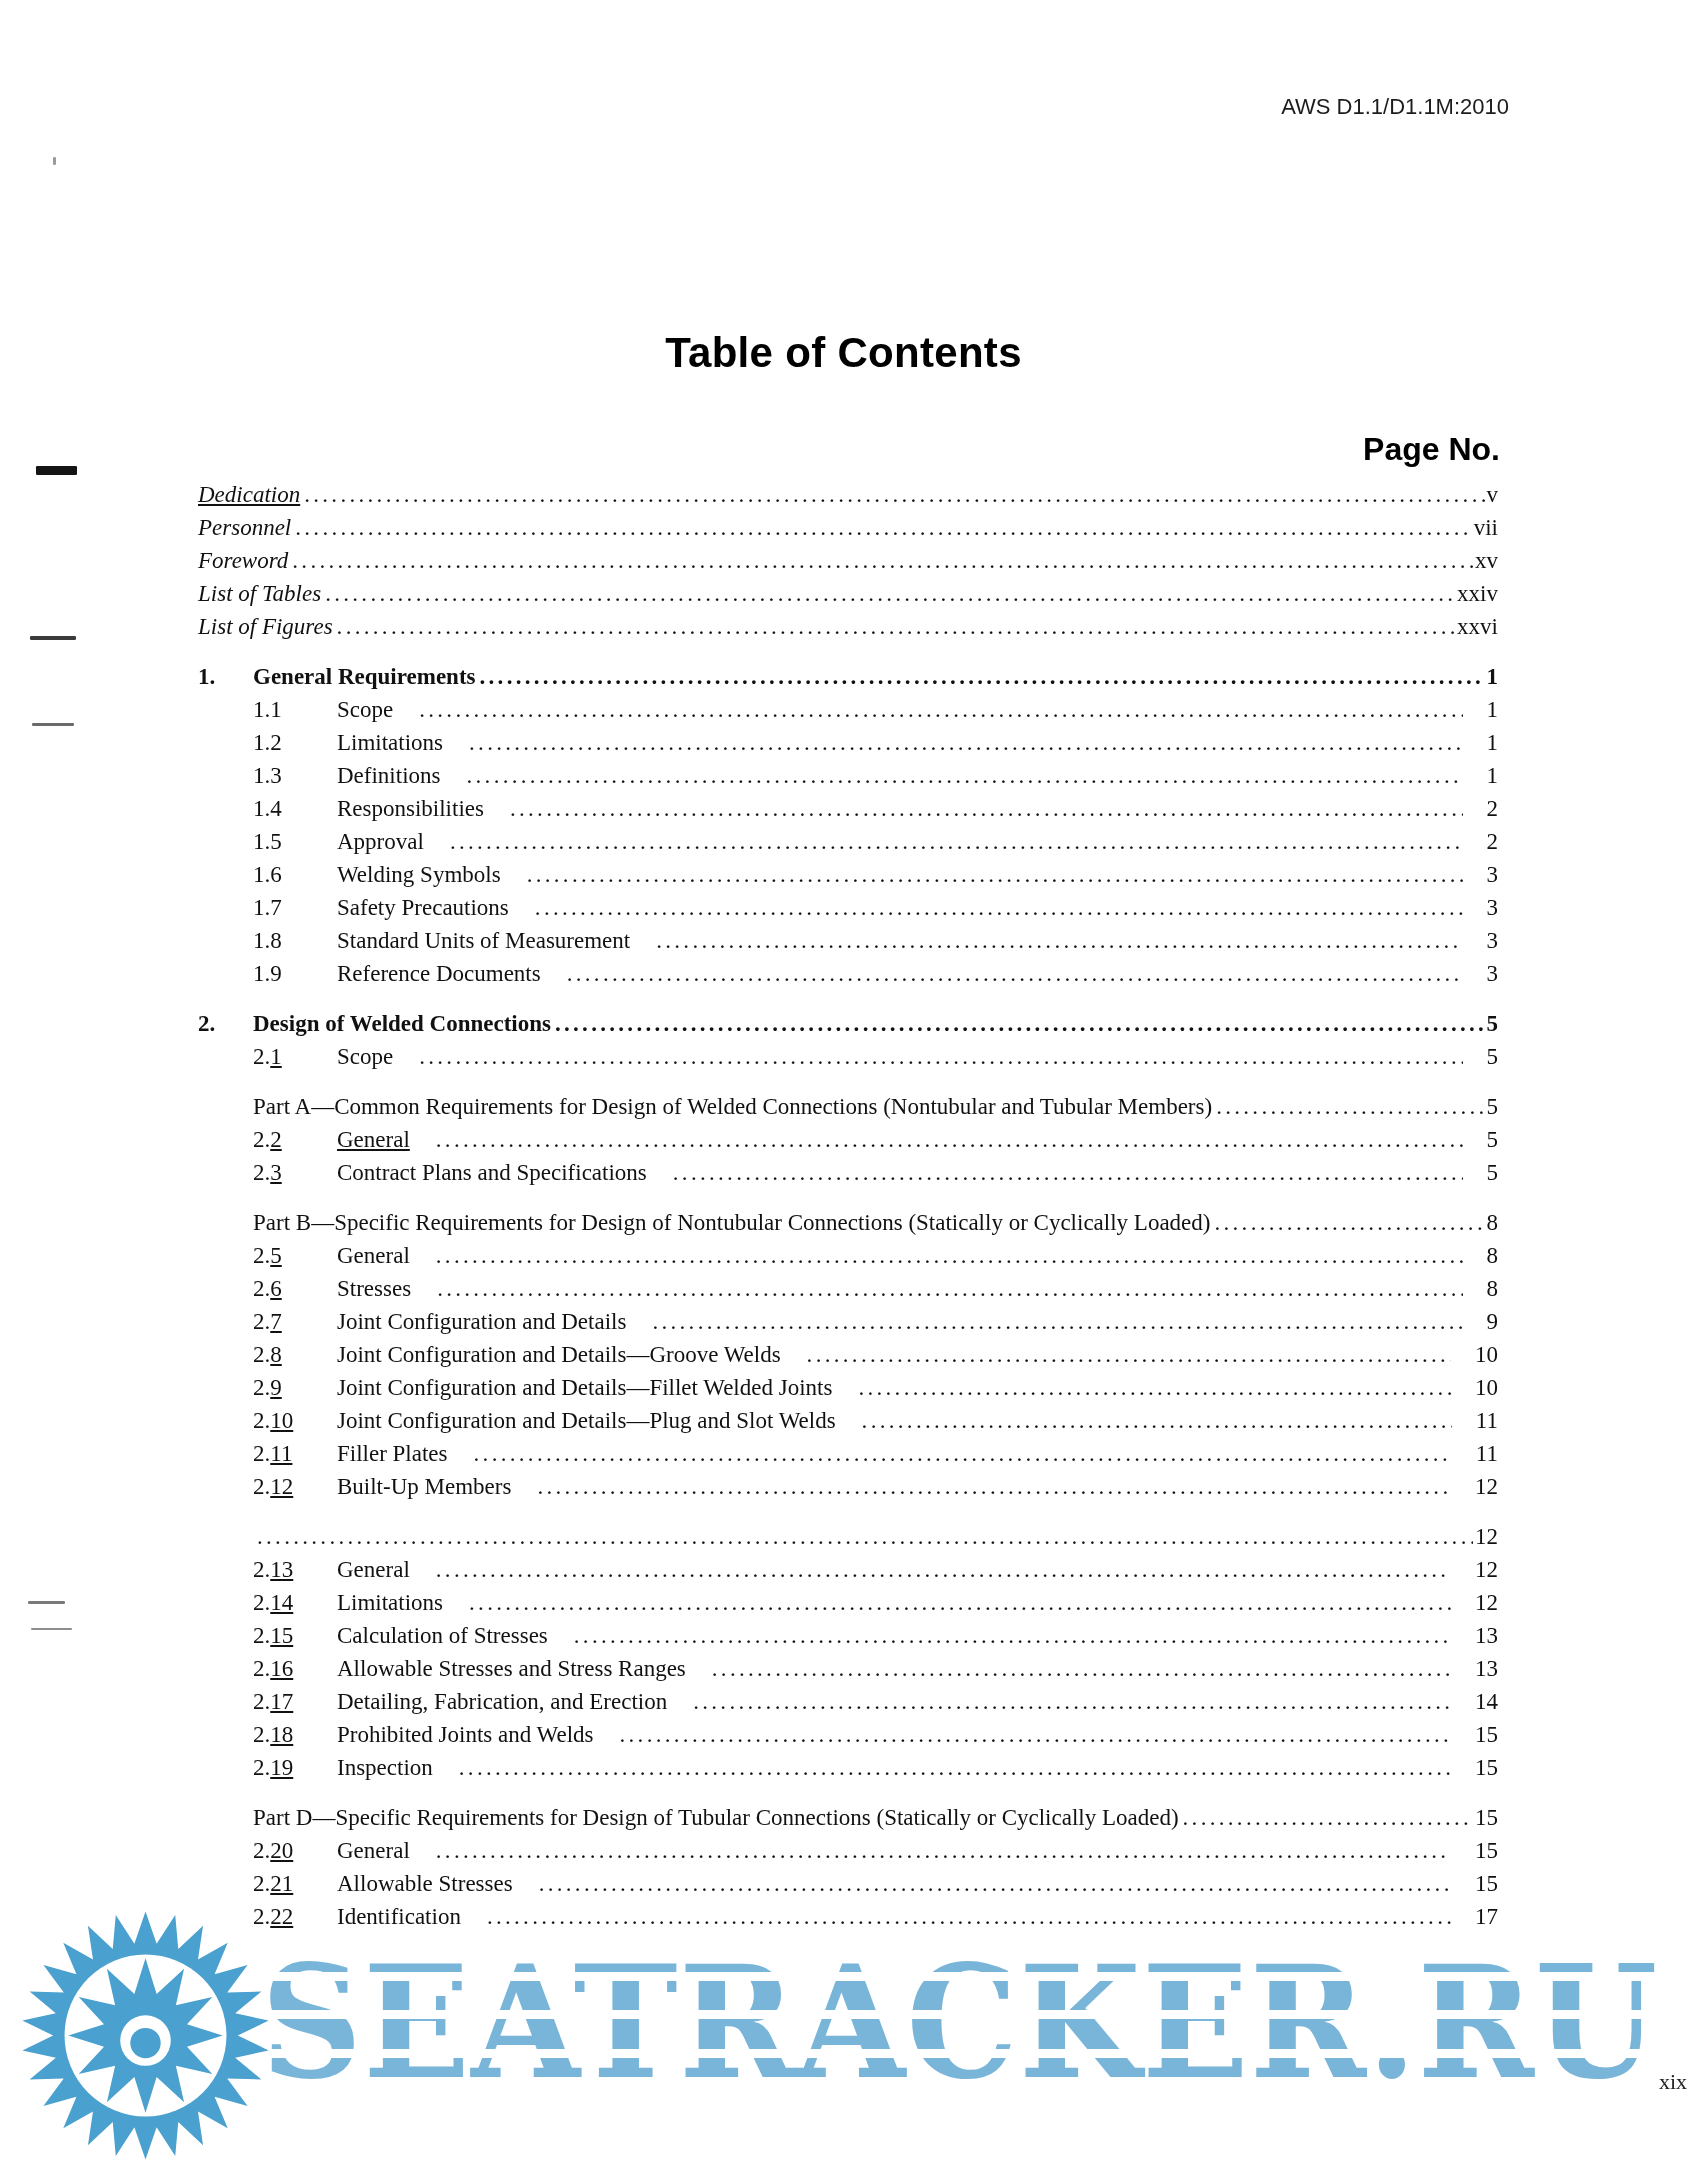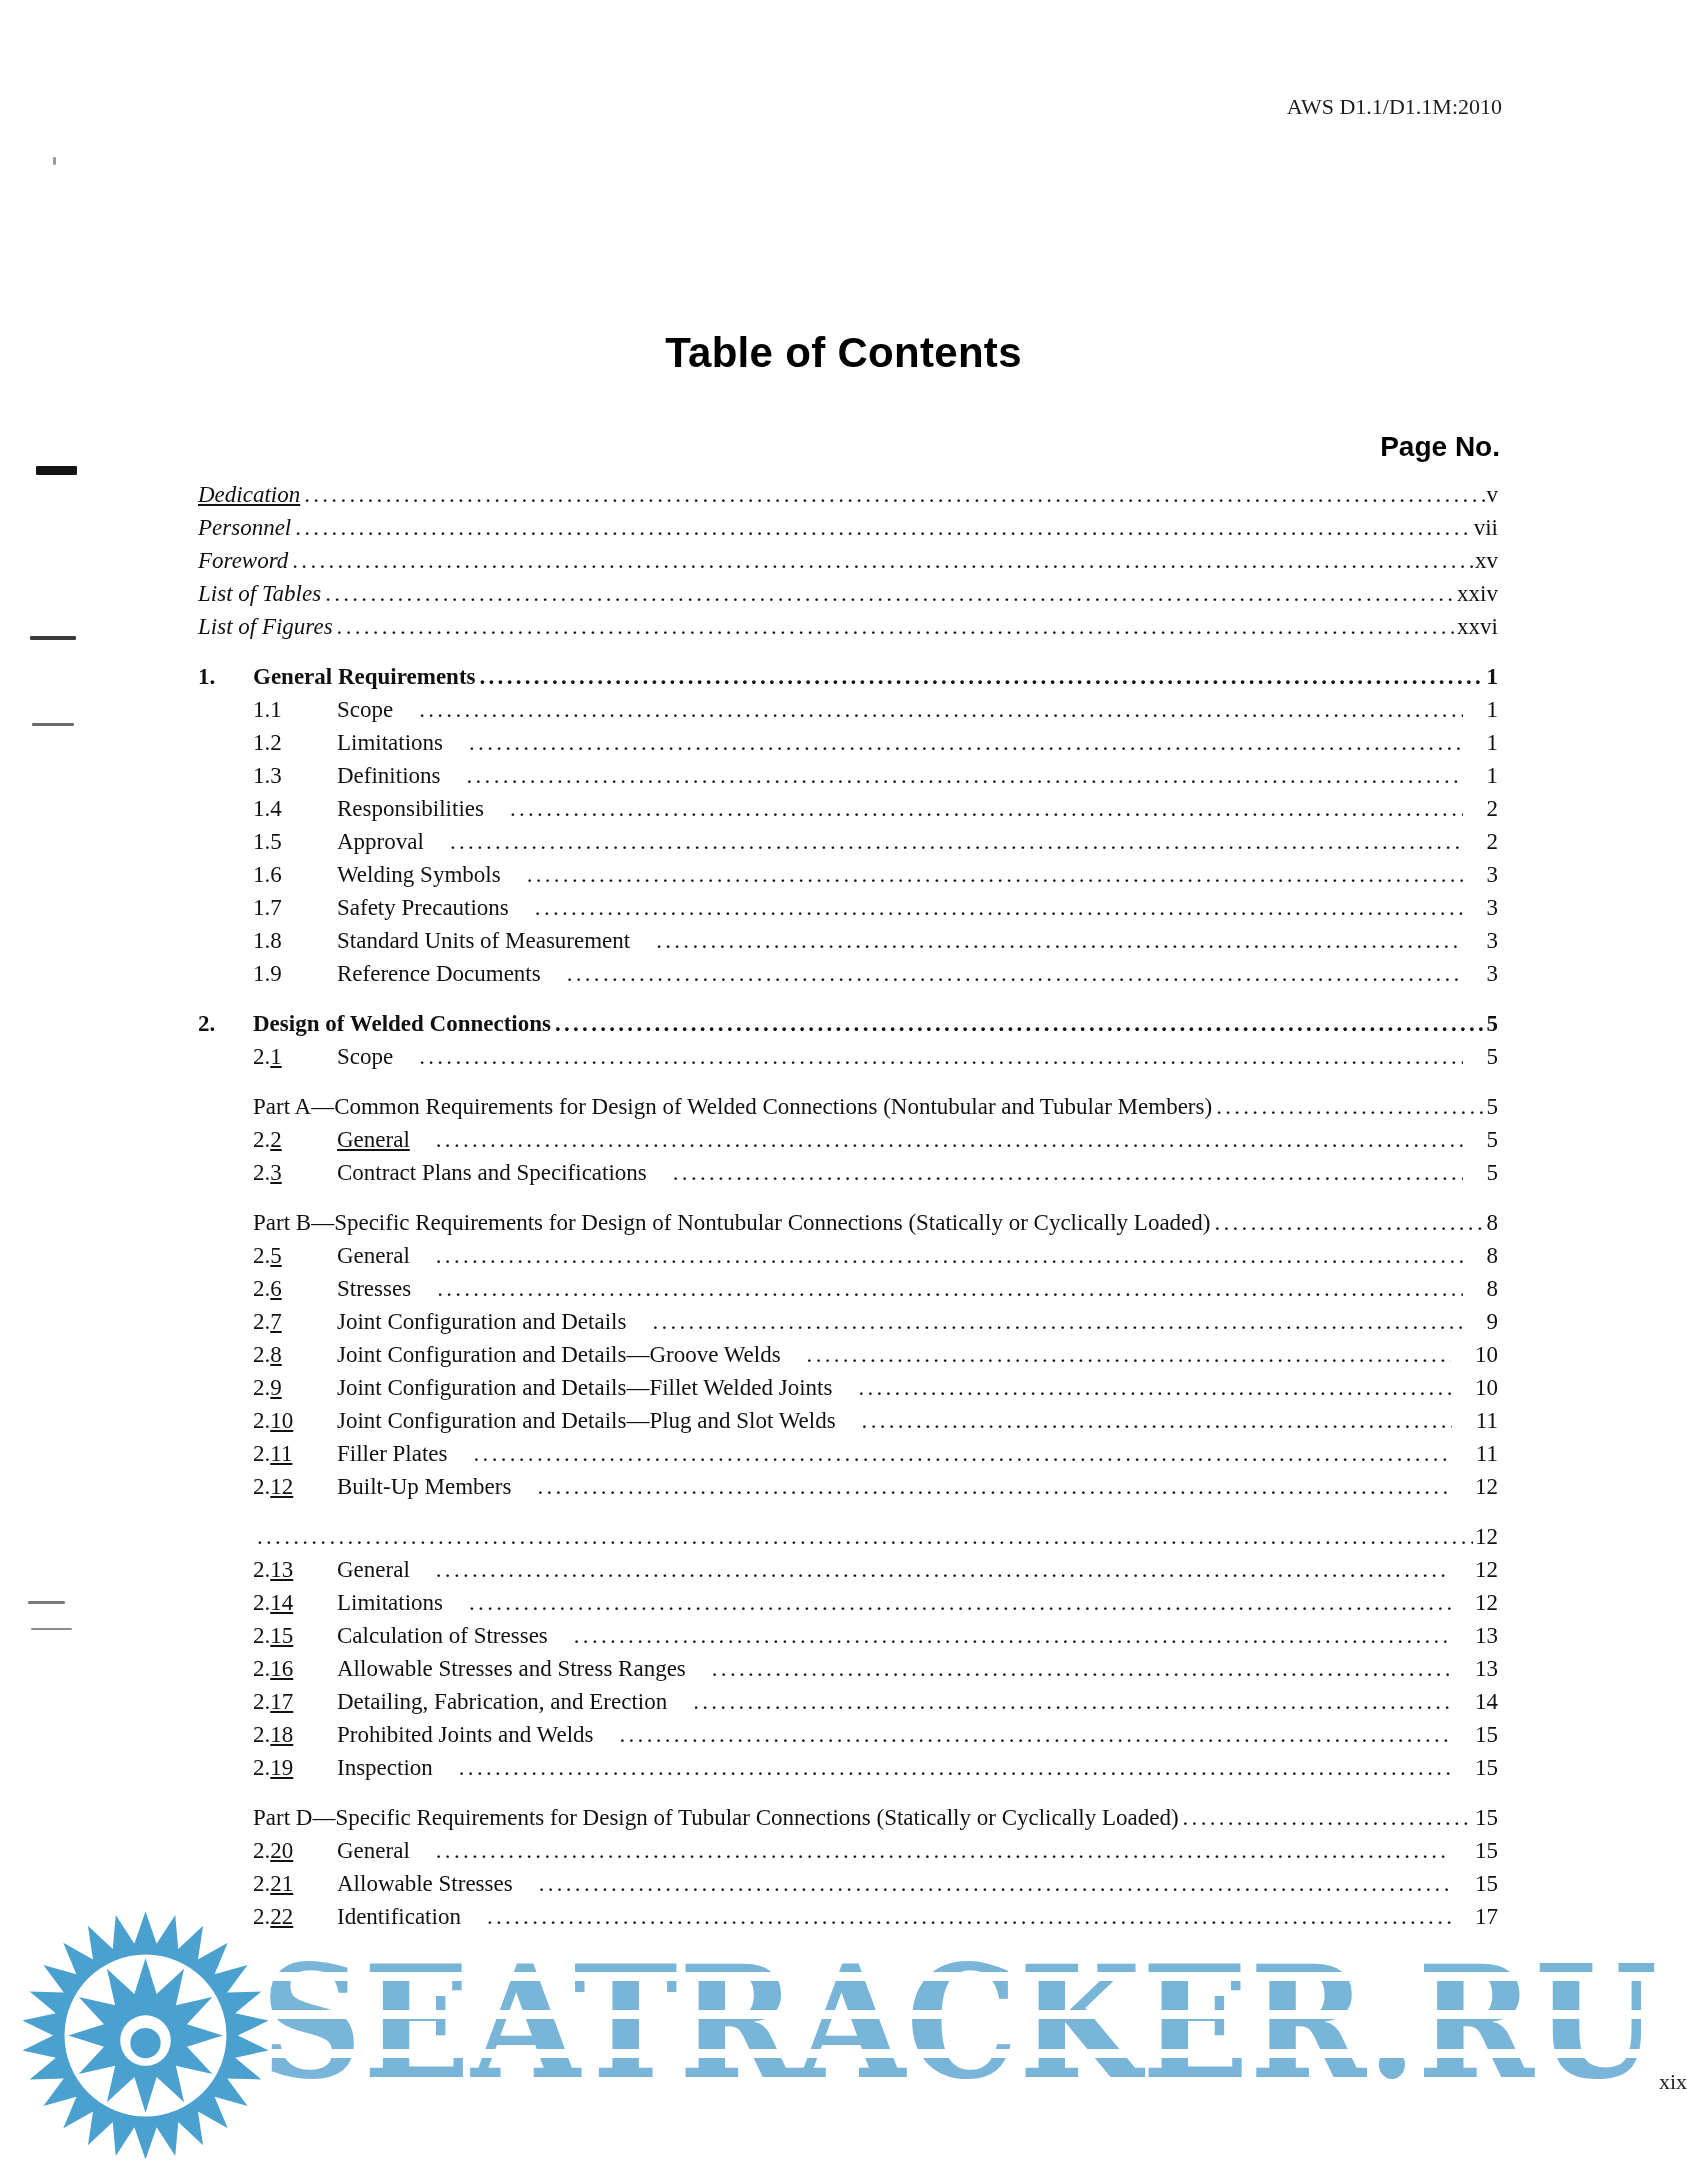--- a/index.html
+++ b/index.html
@@ -1,31 +1,31 @@
 <!DOCTYPE html>
 <html style="font-size:10.6px"><head>
 <meta charset="utf-8">
 <style>
   html,body{margin:0;padding:0;}
   body{
     width:1687px;height:2183px;position:relative;background:#ffffff;
     font-family:"Liberation Serif", serif;color:#111;overflow:hidden;
   }
   .doc-code{
-    position:absolute;top:94px;right:185px;z-index:3;
-    font-family:Liberation Serif, serif;font-size:22px;color:#1c1c1c;
+    position:absolute;top:94px;right:178px;z-index:3;
+    font-family:Liberation Sans, sans-serif;font-size:22px;color:#1c1c1c;
   }
   .page-title{
     position:absolute;top:329px;left:0;width:100%;margin:0;text-align:center;z-index:3;
     font-family:"Liberation Sans", sans-serif;font-weight:bold;font-size:42px;color:#000;
     letter-spacing:0.3px;
   }
   .page-no-label{
     position:absolute;top:431px;right:187px;z-index:3;
-    font-family:"Liberation Sans", sans-serif;font-weight:bold;font-size:28px;color:#000;
+    font-family:"Liberation Sans", sans-serif;font-weight:bold;font-size:32px;color:#000;
   }
   .toc{
     position:absolute;top:482px;left:198px;width:1300px;z-index:2;
   }
   .toc-row{display:flex;align-items:baseline;height:33px;font-size:23px;color:#111;}
   .toc-gap{height:17px;}
   .row-front .ttl{font-style:italic;}
   .row-section{font-weight:bold;}
   .row-section .num{display:inline-block;width:55px;flex:0 0 55px;}
   .row-item{padding-left:55px;gap:22px;}

